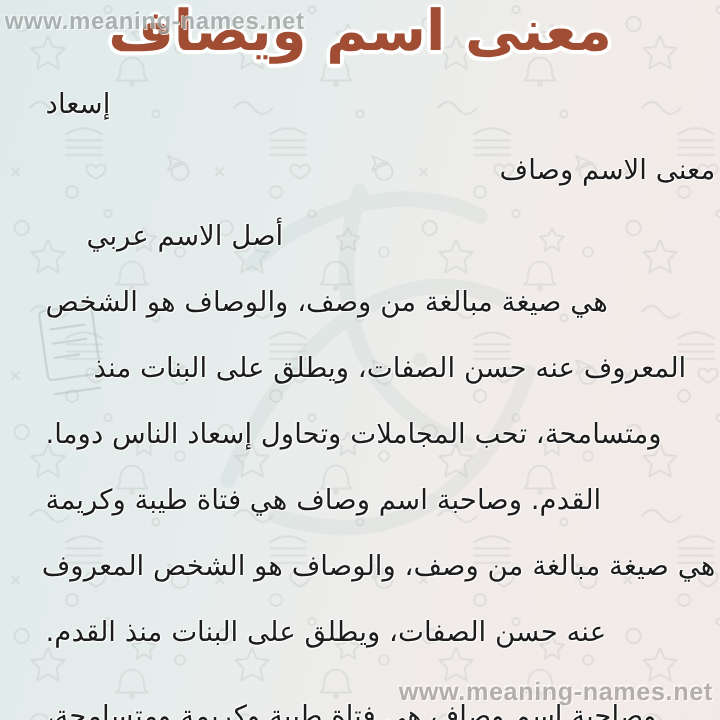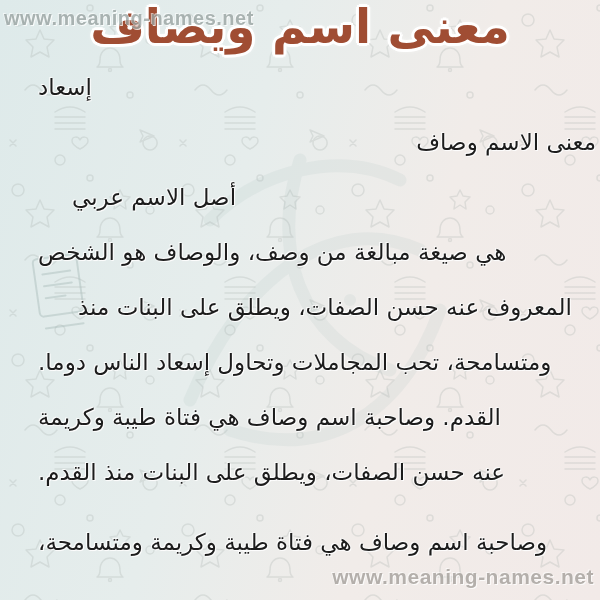--- a/index.html
+++ b/index.html
@@ -84,19 +84,20 @@
   <h1 class="title" style="color: rgb(160, 77, 51);">معنى اسم ويصاف</h1>
 
   <div class="content">
     <div class="line" style="color: rgb(28, 28, 28);">إسعاد</div>
     <div class="line" style="color: rgb(28, 28, 28); text-align: right;">معنى الاسم وصاف</div>
     <div class="line" style="color: rgb(28, 28, 28); margin-left: 34px;">أصل الاسم عربي</div>
     <div class="line" style="color: rgb(28, 28, 28);">هي صيغة مبالغة من وصف، والوصاف هو الشخص</div>
     <div class="line" style="color: rgb(28, 28, 28); margin-left: 40px;">المعروف عنه حسن الصفات، ويطلق على البنات منذ</div>
     <div class="line" style="color: rgb(28, 28, 28);">ومتسامحة، تحب المجاملات وتحاول إسعاد الناس دوما.</div>
     <div class="line" style="color: rgb(28, 28, 28);">القدم. وصاحبة اسم وصاف هي فتاة طيبة وكريمة</div>
+    <div class="line" style="color: rgb(28, 28, 28);">هي صيغة مبالغة من وصف، والوصاف هو الشخص المعروف</div>
     <div class="line" style="color: rgb(28, 28, 28);">عنه حسن الصفات، ويطلق على البنات منذ القدم.</div>
     <div class="line pushed" style="color: rgb(28, 28, 28);">وصاحبة اسم وصاف هي فتاة طيبة وكريمة ومتسامحة،</div>
   </div>
 
   <div class="wm wm-bottom" style="color: rgb(165, 161, 156);">www.meaning-names.net</div>
 
 </div>
 
 </body></html>

